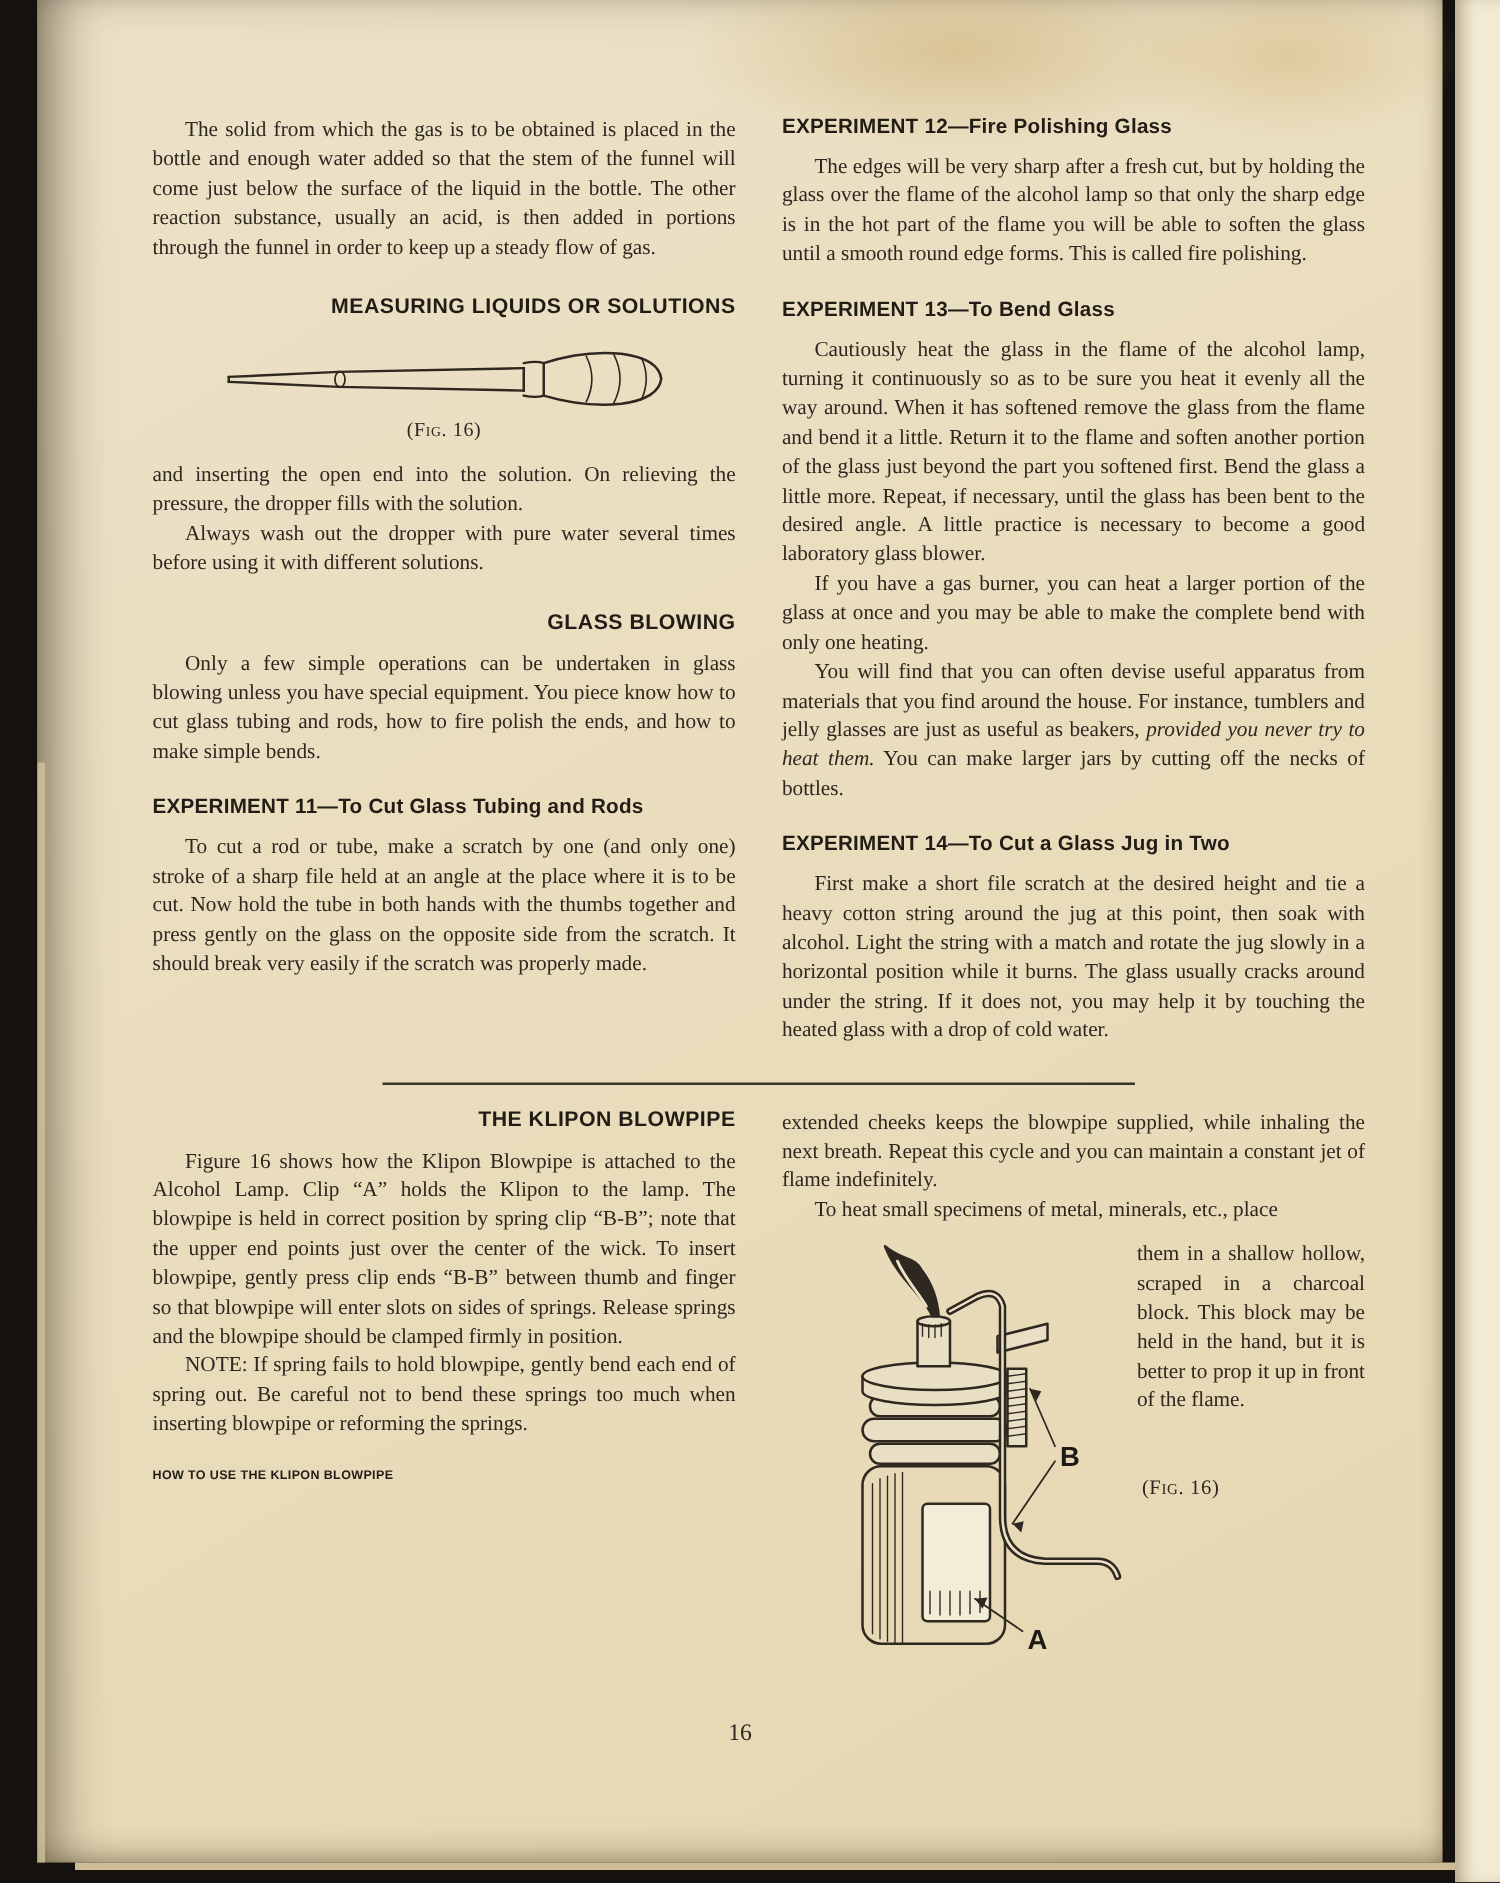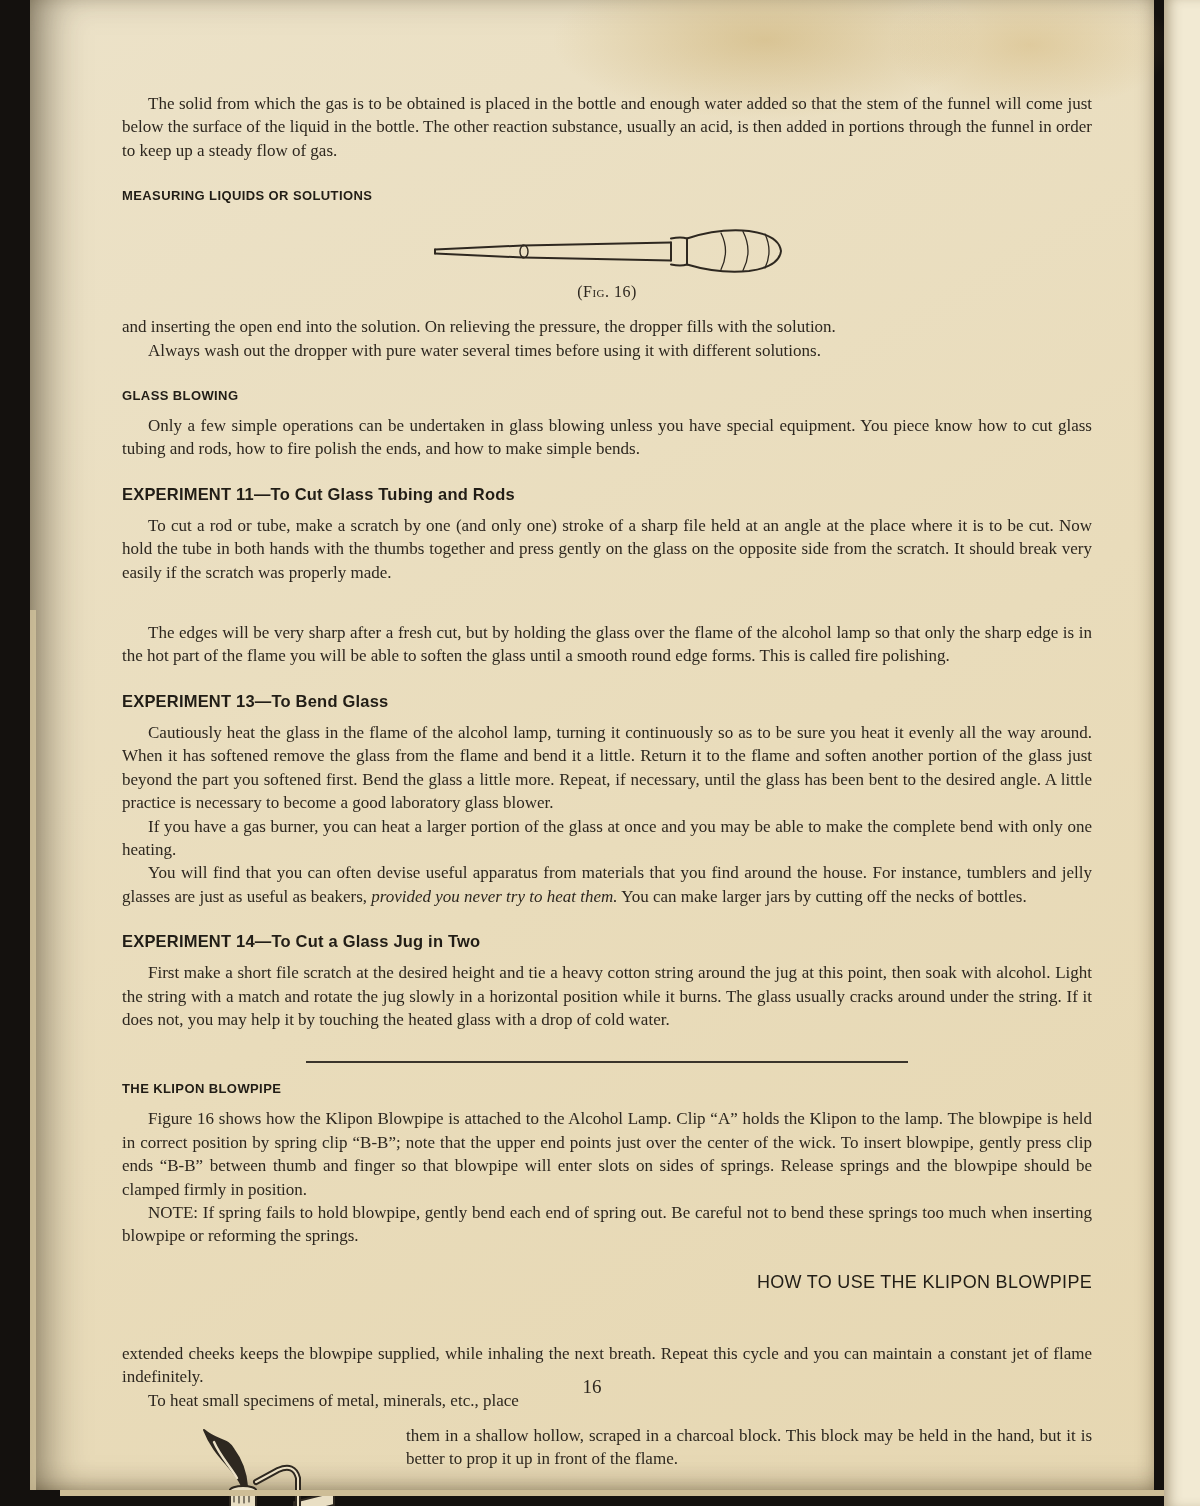--- a/index.html
+++ b/index.html
@@ -19,38 +19,38 @@
     background: radial-gradient(ellipse at center, rgba(195,162,92,0.45), rgba(195,162,92,0) 70%); }
   .stain-b { position:absolute; top:-20px; left:860px; width:280px; height:130px; pointer-events:none;
     background: radial-gradient(ellipse at center, rgba(205,172,104,0.4), rgba(205,172,104,0) 72%); }
   .left-sliver { position:absolute; left:0; top:610px; width:6px; height:880px; background:#d8c9a1; opacity:.7; }
   .bottom-sliver { position:absolute; left:30px; top:1490px; width:1124px; height:6px; background:#cdbd96; }
   .next-page { position:absolute; left:1164px; top:0; width:36px; height:1506px; background:#f2ead3;
     box-shadow: inset 10px 0 14px -6px rgba(80,60,25,0.45); }
 
   .page-inner { position:relative; width:100%; height:100%; padding:92px 62px 0 92px; color:#2d271f; }
 
-  .cols { display:flex; gap:37px;flex-direction:column; }
+  .cols { display:flex; gap:37px; }
   .col { flex:1 1 0; min-width:0; }
 
   p { text-align:justify; font-size:17px; line-height:23.4px; color:#2d271f; }
   p.ind { text-indent:26px; }
 
   .h-center {
     font-family:"Liberation Sans","DejaVu Sans",sans-serif; font-weight:700;
-    text-align:left; font-size:13px; letter-spacing:.4px; color:#211d16;
+    text-align:right; font-size:17px; letter-spacing:.4px; color:#211d16;
     margin:26px 0 11px;
   }
   .h-exp {
     font-family:"Liberation Sans","DejaVu Sans",sans-serif; font-weight:700;
     font-size:16.5px; letter-spacing:.2px; color:#211d16; margin:24px 0 10px;
   }
   .h-sub-center {
-    font-family:"Liberation Sans","DejaVu Sans",sans-serif; font-weight:400;
-    text-align:right; font-size:18px; letter-spacing:.3px; color:#211d16; margin:24px 0 12px;
+    font-family:"Liberation Sans","DejaVu Sans",sans-serif; font-weight:700;
+    text-align:left; font-size:10px; letter-spacing:.3px; color:#211d16; margin:24px 0 12px;
   }
   .first-h { margin-top:0; }
 
   .fig-block { text-align:center; margin:22px 0 4px; }
   .caption { font-size:16px; font-variant:small-caps; letter-spacing:.5px; color:#2d271f; }
   .caption.center { text-align:center; margin:4px 0 14px; }
 
   .divider { border:none; border-top:2px solid #3a342b; width:62%; margin:30px auto 0; }
   .bottom-cols { margin-top:18px; }
 
@@ -107,20 +107,21 @@
           <p class="ind">Always wash out the dropper with pure water several times before using it with different solutions.</p>
 
           <div class="h-center">GLASS BLOWING</div>
           <p class="ind">Only a few simple operations can be undertaken in glass blowing unless you have special equipment. You piece know how to cut glass tubing and rods, how to fire polish the ends, and how to make simple bends.</p>
 
           <div class="h-exp">EXPERIMENT 11—To Cut Glass Tubing and Rods</div>
           <p class="ind">To cut a rod or tube, make a scratch by one (and only one) stroke of a sharp file held at an angle at the place where it is to be cut. Now hold the tube in both hands with the thumbs together and press gently on the glass on the opposite side from the scratch. It should break very easily if the scratch was properly made.</p>
         </div>
 
         <div class="col">
+          <div class="h-exp first-h">EXPERIMENT 12—Fire Polishing Glass</div>
           <p class="ind">The edges will be very sharp after a fresh cut, but by holding the glass over the flame of the alcohol lamp so that only the sharp edge is in the hot part of the flame you will be able to soften the glass until a smooth round edge forms. This is called fire polishing.</p>
 
           <div class="h-exp">EXPERIMENT 13—To Bend Glass</div>
           <p class="ind">Cautiously heat the glass in the flame of the alcohol lamp, turning it continuously so as to be sure you heat it evenly all the way around. When it has softened remove the glass from the flame and bend it a little. Return it to the flame and soften another portion of the glass just beyond the part you softened first. Bend the glass a little more. Repeat, if necessary, until the glass has been bent to the desired angle. A little practice is necessary to become a good laboratory glass blower.</p>
           <p class="ind">If you have a gas burner, you can heat a larger portion of the glass at once and you may be able to make the complete bend with only one heating.</p>
           <p class="ind"><span>You will find that you can often devise useful apparatus from materials that you find around the house. For instance, tumblers and jelly glasses are just as useful as beakers, </span><span class="ital">provided you never try to heat them.</span><span> You can make larger jars by cutting off the necks of bottles.</span></p>
 
           <div class="h-exp">EXPERIMENT 14—To Cut a Glass Jug in Two</div>
           <p class="ind">First make a short file scratch at the desired height and tie a heavy cotton string around the jug at this point, then soak with alcohol. Light the string with a match and rotate the jug slowly in a horizontal position while it burns. The glass usually cracks around under the string. If it does not, you may help it by touching the heated glass with a drop of cold water.</p>
         </div>

